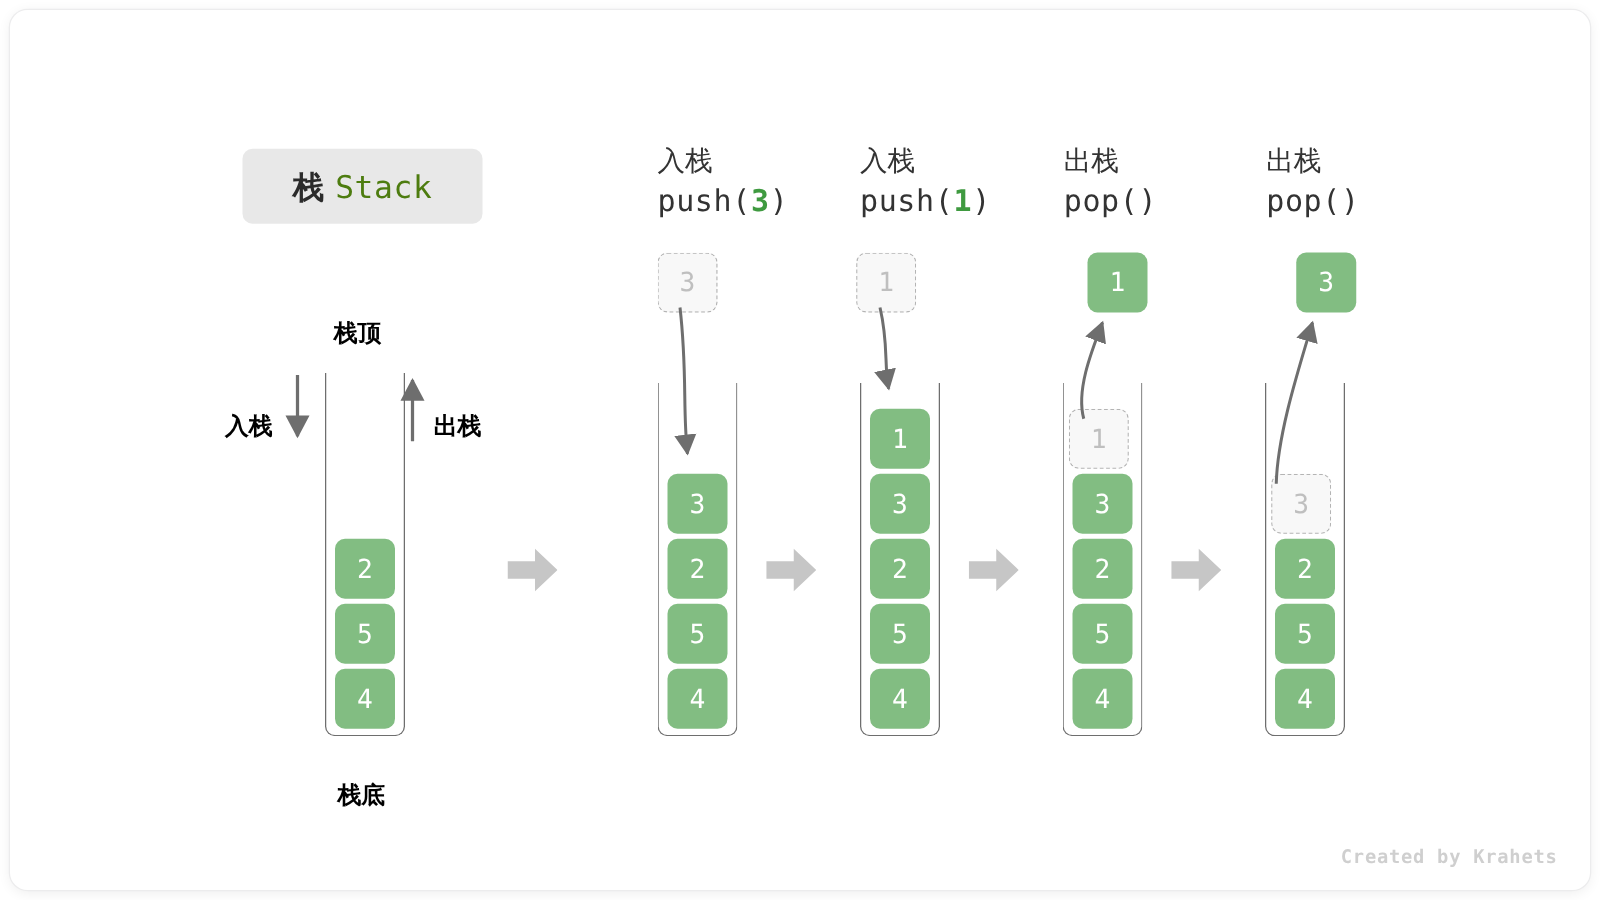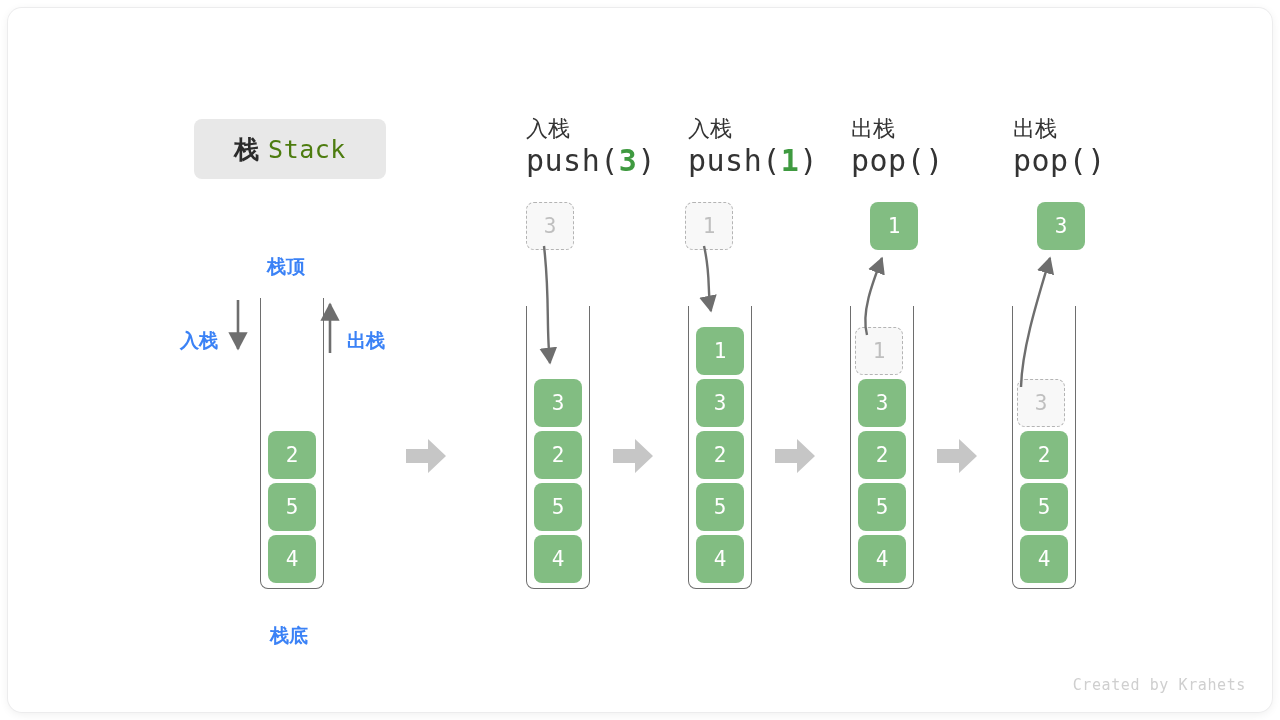--- a/index.html
+++ b/index.html
@@ -53,41 +53,41 @@
     color: #4d7c0f;
     letter-spacing: 0.5px;
   }
 
   
   .cn-label {
     position: absolute;
     font-family: "Liberation Sans", sans-serif;
     font-size: 19px;
     font-weight: 700;
-    color: #3b82f6;
+    color: #000000;
     white-space: nowrap;
   }
 
   
   .col-head {
     position: absolute;
     top: 106px;
     white-space: nowrap;
   }
   .col-head .op {
     font-family: "Liberation Sans", sans-serif;
     font-size: 22px;
     font-weight: 400;
     color: #333333;
     display: block;
     line-height: 30px;
   }
   .col-head .fn {
     font-family: "DejaVu Sans Mono", monospace;
-    font-size: 30px;
+    font-size: 24px;
     color: #333333;
     display: block;
     line-height: 34px;
     letter-spacing: 0.5px;
     text-align: right;
   }
   .col-head .fn .arg {
     color: #3f9a40;
     font-weight: 700;
   }
@@ -146,20 +146,21 @@
   
   #credit {
     position: absolute;
     right: 26px;
     bottom: 18px;
     font-family: "DejaVu Sans Mono", monospace;
     font-size: 15px;
     color: #cfcfcf;
     letter-spacing: 0.6px;
     white-space: nowrap;
+    font-weight: bold;
   }
 </style>
 </head>
 <body>
 
 <div id="canvas">
 
   <div id="title-badge">
     <span class="cn">栈</span>
     <span class="en">Stack</span>

